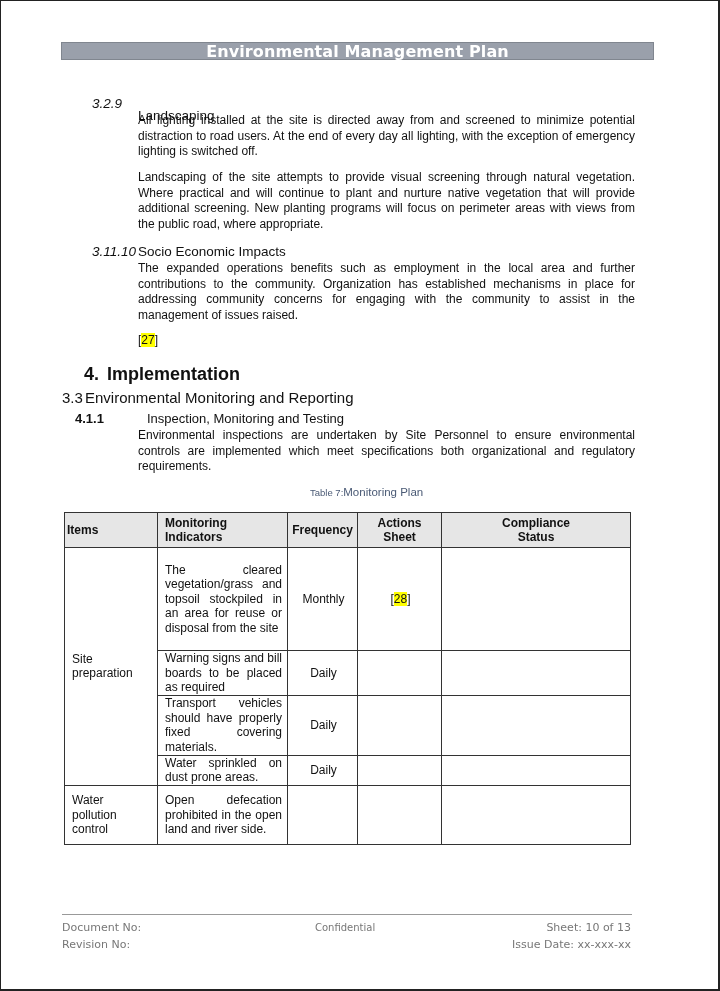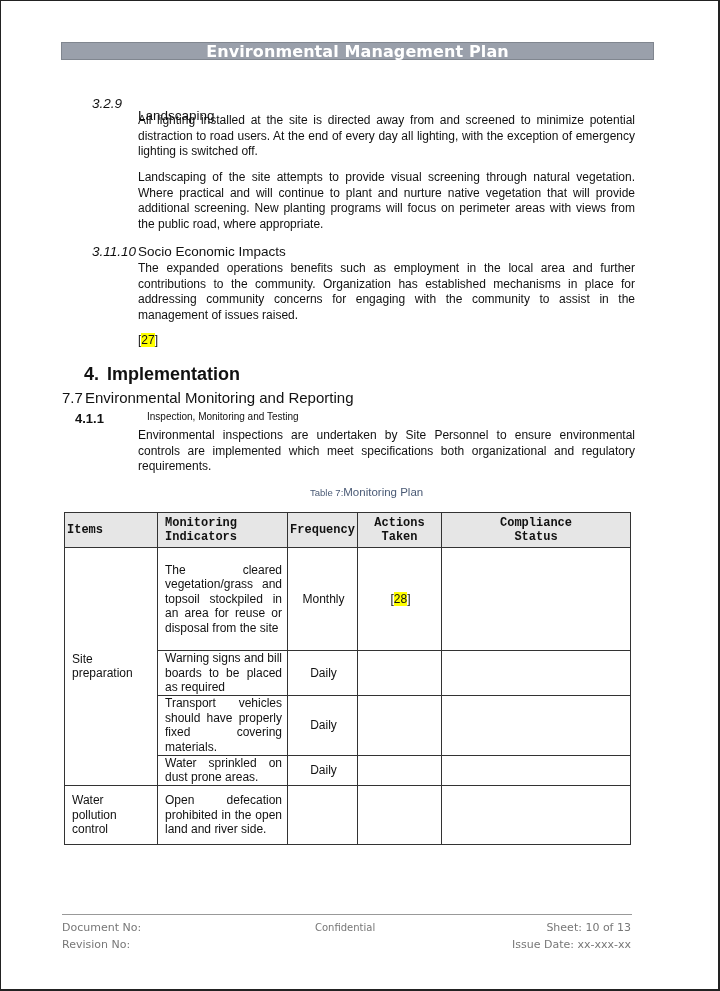--- a/index.html
+++ b/index.html
@@ -10,26 +10,26 @@
     .header-title { color:#ffffff; font-family:"DejaVu Sans", sans-serif; font-weight:bold; font-size:16px; letter-spacing:0.1px; }
     .abs { position:absolute; }
     .h3num { font-size:13.5px; color:#111;font-style:italic; }
     .h3title { font-size:13.5px; color:#111; }
     .para { position:absolute; left:138px; width:497px; font-size:12px; line-height:15.6px; text-align:justify; color:#111; }
     .ref { font-size:12px; }
     .hl { background:#ffff00; }
     .h1 { font-size:18px; font-weight:bold; }
     .h2 { font-size:15px; }
     .h4num { font-size:13px; font-weight:bold; }
-    .h4title { font-size:10px; }
+    .h4title { font-size:13px; }
     .caption { position:absolute; left:310px; top:486px; font-size:11.5px; color:#4a5a75; }
     .caption .lbl { font-size:9.5px; }
     table.plan { position:absolute; left:64px; top:512px; border-collapse:collapse; font-size:12px; table-layout:fixed; }
     table.plan th, table.plan td { border:1px solid #333; vertical-align:middle; }
-    table.plan th { background:#e6e6e6; font-weight:bold; font-size:12px; line-height:14px; height:35px;font-family:Liberation Mono, monospace; }
+    table.plan th { background:#e6e6e6; font-weight:bold; font-size:12px; line-height:14px; height:35px; }
     table.plan td { line-height:14.6px; padding:0 5px 0 7px; }
     .col-items { width:93px; }
     .col-ind { width:130px; }
     .col-freq { width:70px; }
     .col-act { width:84px; }
     .col-comp { width:189px; }
     td.ind { text-align:justify; }
     td.center { text-align:center; }
     .footer-line { position:absolute; left:62px; top:914px; width:570px; height:1px; background:#999; }
     .footer { position:absolute; font-family:"DejaVu Sans", sans-serif; color:#777; font-size:11px; }
@@ -50,21 +50,21 @@
 <p class="para" style="top:170px;">Landscaping of the site attempts to provide visual screening through natural vegetation. Where practical and will continue to plant and nurture native vegetation that will provide additional screening. New planting programs will focus on perimeter areas with views from the public road, where appropriate.</p>
 
 <span class="abs h3num" style="left:92px; top:244px;">3.11.10</span>
 <span class="abs h3title" style="left:138px; top:244px;">Socio Economic Impacts</span>
 <p class="para" style="top:261px;">The expanded operations benefits such as employment in the local area and further contributions to the community. Organization has established mechanisms in place for addressing community concerns for engaging with the community to assist in the management of issues raised.</p>
 <span class="abs ref" style="left:138px; top:333px;"><span>[</span><span class="hl">27</span><span>]</span></span>
 
 <span class="abs h1" style="left:84px; top:364px;">4.</span>
 <span class="abs h1" style="left:107px; top:364px;">Implementation</span>
 
-<span class="abs h2" style="left:62px; top:389px;">7.7</span>
+<span class="abs h2" style="left:62px; top:389px;">3.3</span>
 <span class="abs h2" style="left:85px; top:389px;">Environmental Monitoring and Reporting</span>
 
 <span class="abs h4num" style="left:75px; top:411px;">4.1.1</span>
 <span class="abs h4title" style="left:147px; top:411px;">Inspection, Monitoring and Testing</span>
 <p class="para" style="top:428px;">Environmental inspections are undertaken by Site Personnel to ensure environmental controls are implemented which meet specifications both organizational and regulatory requirements.</p>
 
 <div class="caption">
   <span class="lbl">Table 7:</span><span>Monitoring Plan</span>
 </div>
 
@@ -74,21 +74,21 @@
       <col class="col-ind">
       <col class="col-freq">
       <col class="col-act">
       <col class="col-comp">
   </colgroup>
   <thead>
     <tr>
       <th style="text-align:left; padding-left:2px;">Items</th>
       <th style="text-align:left; padding-left:7px;">Monitoring Indicators</th>
       <th>Frequency</th>
-      <th style="padding:0 12px;">Actions Taken</th>
+      <th style="padding:0 12px;">Actions Sheet</th>
       <th style="padding:0 50px;">Compliance Status</th>
     </tr>
   </thead>
   <tbody>
     <tr style="height:103px;">
       <td rowspan="4" style="padding-right:14px;">Site preparation</td>
       <td class="ind">The cleared vegetation/grass and topsoil stockpiled in an area for reuse or disposal from the site</td>
       <td class="center">Monthly</td>
       <td class="center"><span>[</span><span class="hl">28</span><span>]</span></td>
       <td></td>

